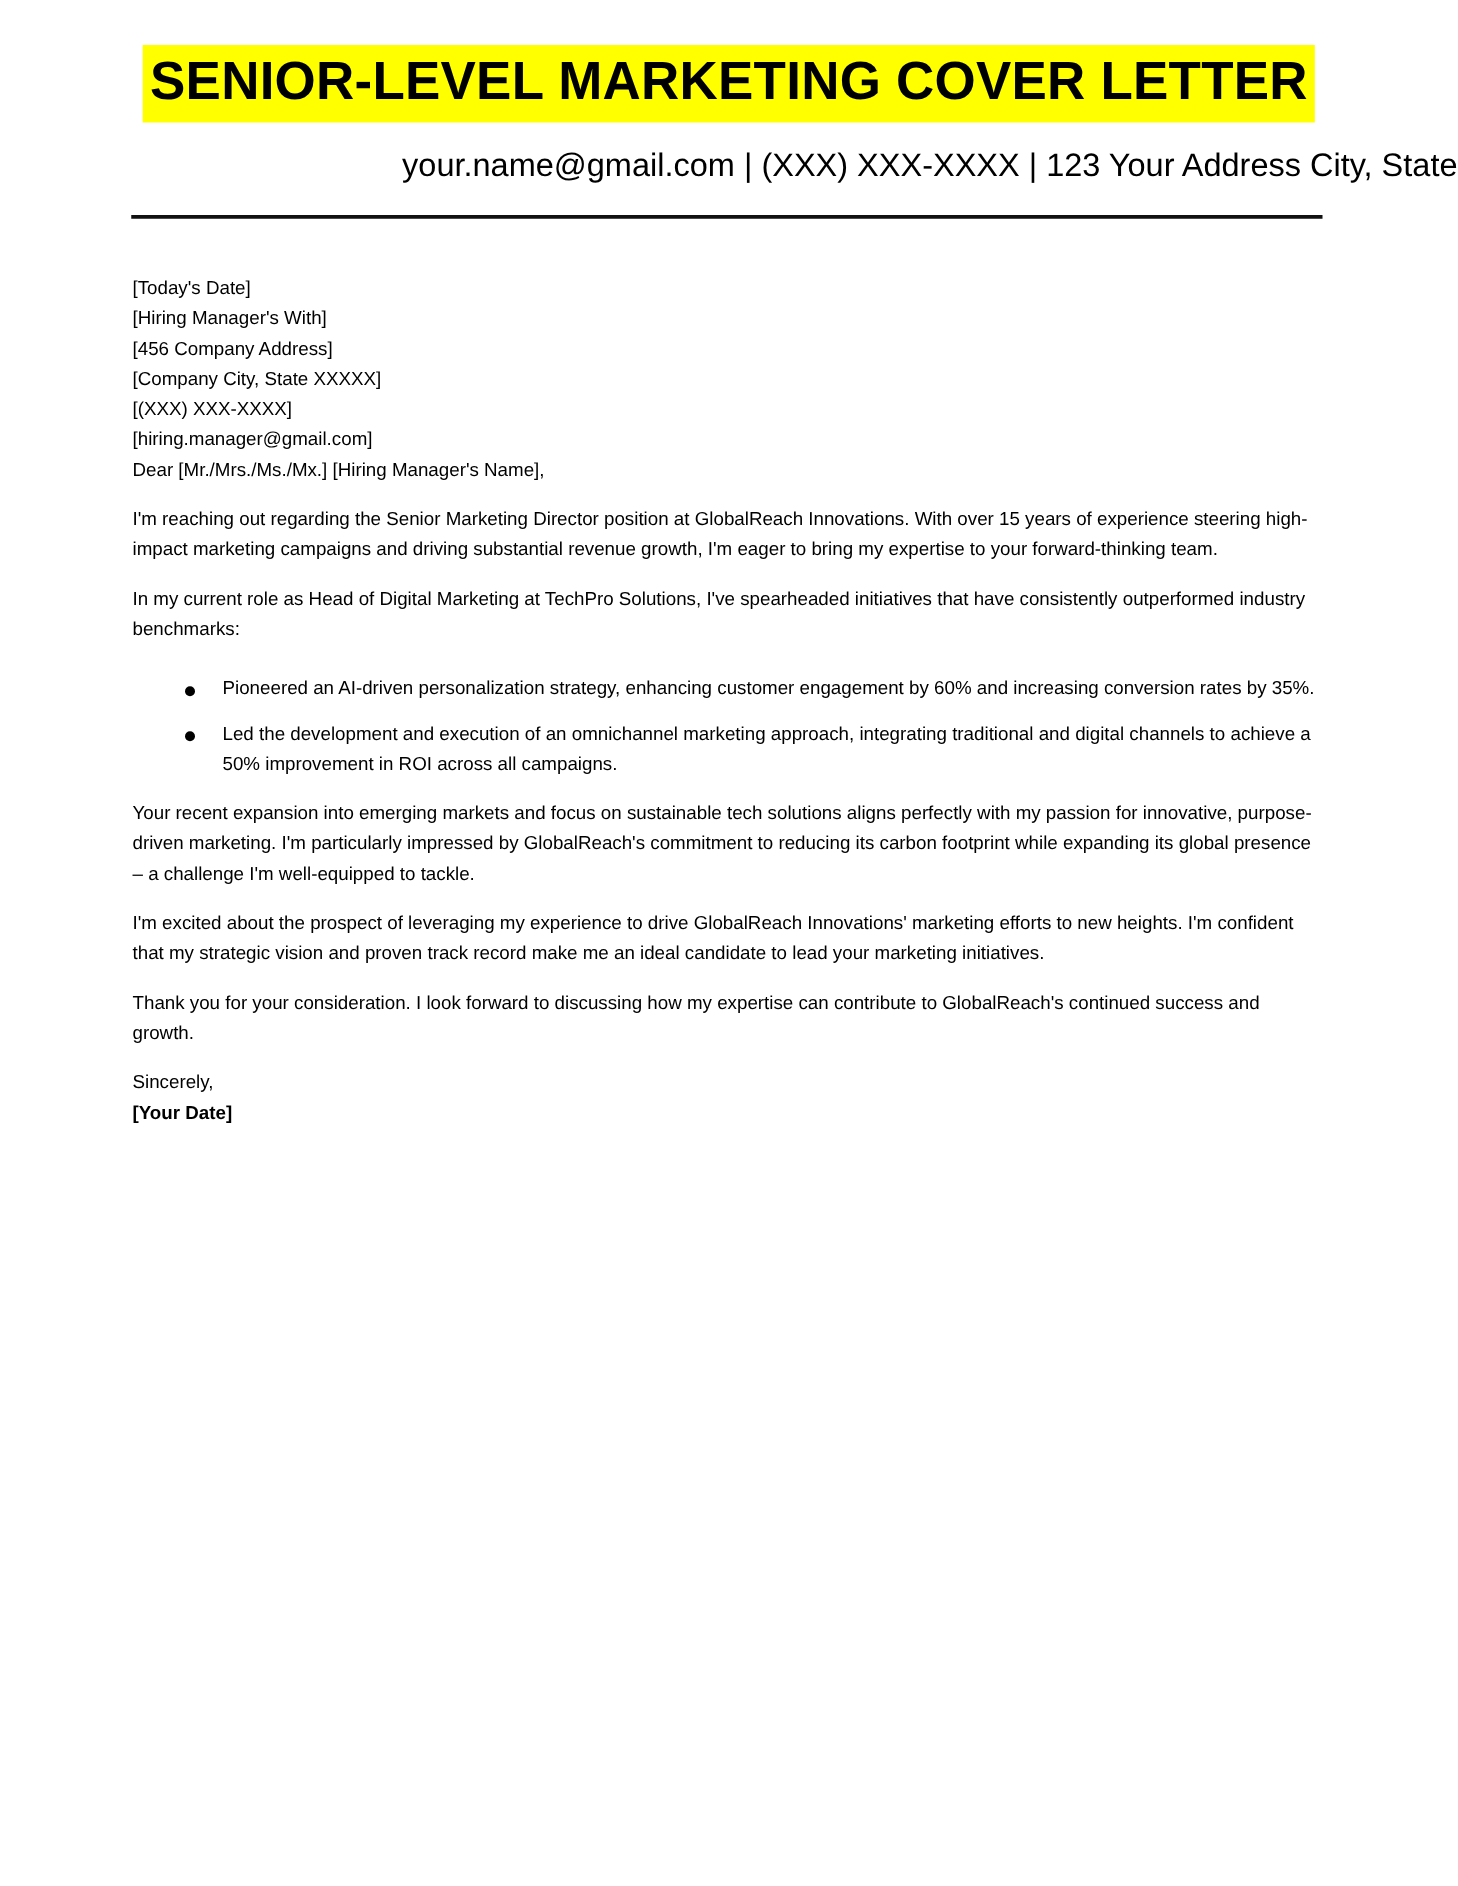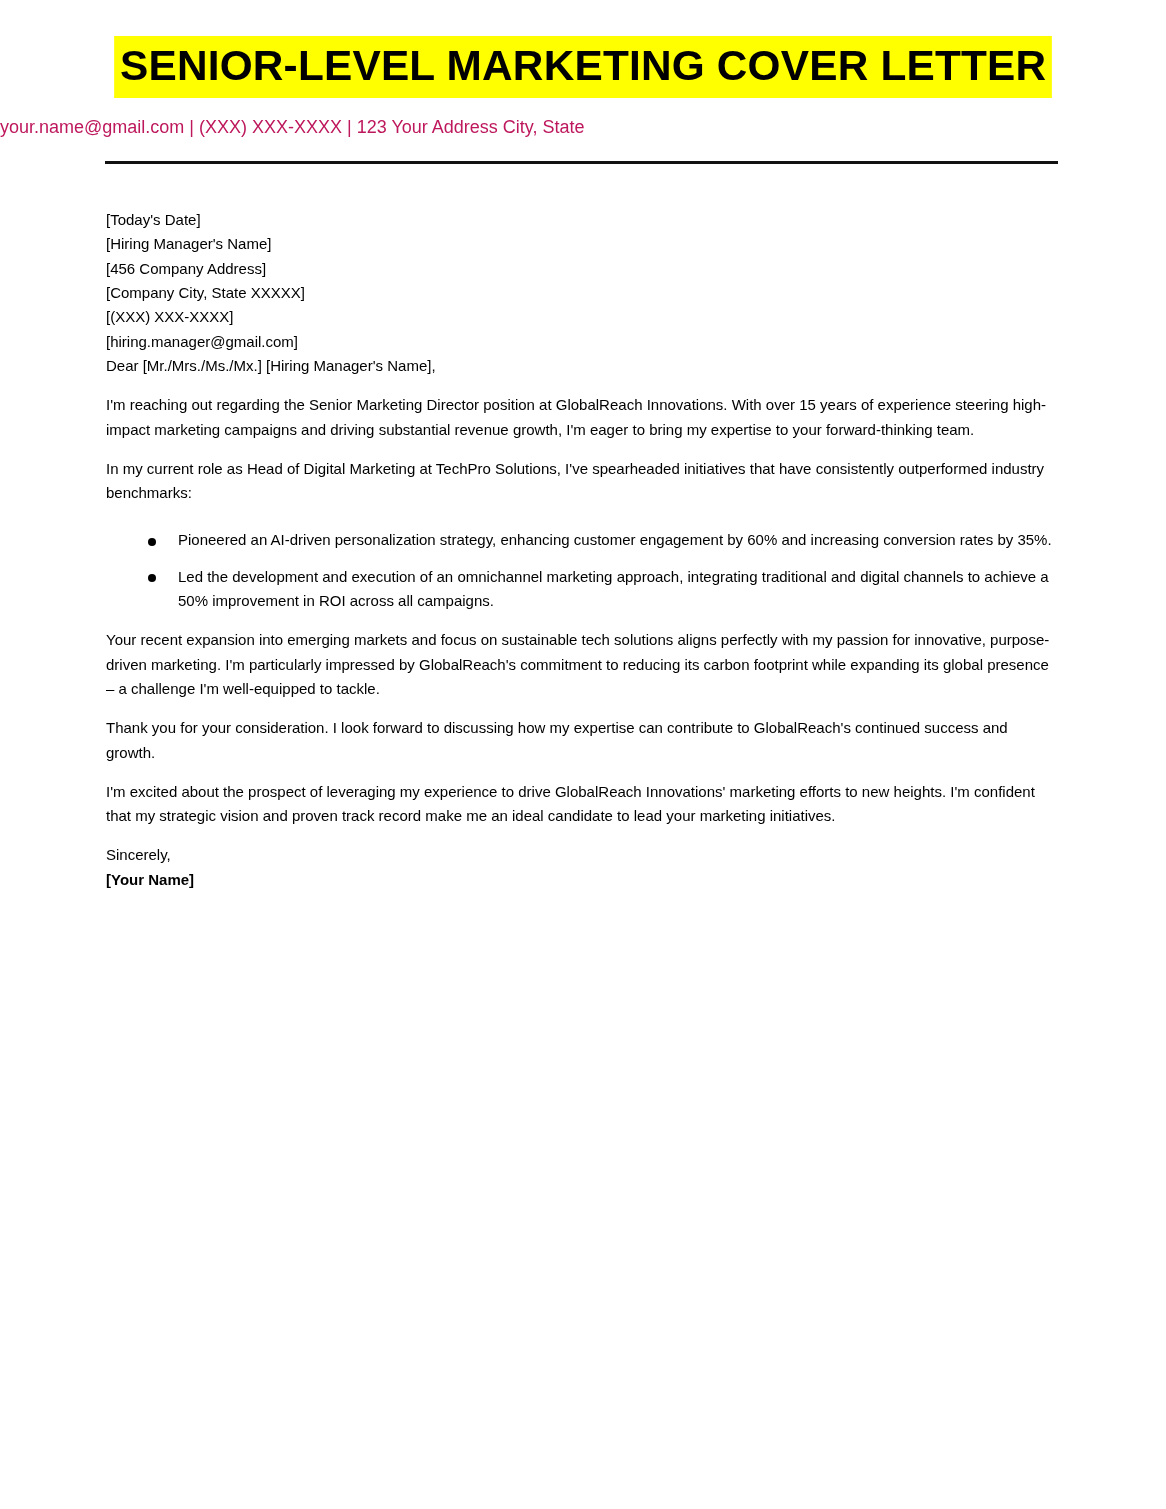--- a/index.html
+++ b/index.html
@@ -37,24 +37,24 @@
     line-height: 1.30;
     letter-spacing: 0.2px;
     color: #000000;
     background: #FFFF00;
     padding: 2px 6px 4px 6px;
     white-space: nowrap;
     transform: scaleX(0.985);
     transform-origin: center;
   }
   .contact-line {
-    text-align: left;
-    font-size: 18px;
+    text-align: right;
+    font-size: 26px;
     line-height: 1.35;
-    color: #be185d;
+    color: #000000;
     margin-top: 17px;
     white-space: nowrap;
   }
   .divider {
     margin: 22px 108px 0 105px;
     height: 0;
     border: 0;
     border-top: 3px solid #111111;
   }
 
@@ -129,21 +129,21 @@
     <div class="contact-line">your.name@gmail.com | (XXX) XXX-XXXX | 123 Your Address City, State</div>
 
     <div class="divider"></div>
   </div>
 
   <div class="letter-body">
 
     <div class="blk date-line">[Today's Date]</div>
 
     <div class="blk recipient">
-      <div>[Hiring Manager's Name]</div>
+      <div>[Hiring Manager's With]</div>
       <div>[456 Company Address]</div>
       <div>[Company City, State XXXXX]</div>
       <div>[(XXX) XXX-XXXX]</div>
       <div>[hiring.manager@gmail.com]</div>
     </div>
 
     <div class="blk salutation">Dear [Mr./Mrs./Ms./Mx.] [Hiring Manager's Name],</div>
 
     <p class="para">I'm reaching out regarding the Senior Marketing Director position at GlobalReach Innovations. With over 15 years of experience steering high-impact marketing campaigns and driving substantial revenue growth, I'm eager to bring my expertise to your forward-thinking team.</p>
 
@@ -155,22 +155,22 @@
         <span>Pioneered an AI-driven personalization strategy, enhancing customer engagement by 60% and increasing conversion rates by 35%.</span>
       </li>
       <li>
         <span class="bullet-dot"></span>
         <span>Led the development and execution of an omnichannel marketing approach, integrating traditional and digital channels to achieve a 50% improvement in ROI across all campaigns.</span>
       </li>
     </ul>
 
     <p class="para">Your recent expansion into emerging markets and focus on sustainable tech solutions aligns perfectly with my passion for innovative, purpose-driven marketing. I'm particularly impressed by GlobalReach's commitment to reducing its carbon footprint while expanding its global presence – a challenge I'm well-equipped to tackle.</p>
 
+    <p class="para">I'm excited about the prospect of leveraging my experience to drive GlobalReach Innovations' marketing efforts to new heights. I'm confident that my strategic vision and proven track record make me an ideal candidate to lead your marketing initiatives.</p>
+
     <p class="para">Thank you for your consideration. I look forward to discussing how my expertise can contribute to GlobalReach's continued success and growth.</p>
-
-    <p class="para">I'm excited about the prospect of leveraging my experience to drive GlobalReach Innovations' marketing efforts to new heights. I'm confident that my strategic vision and proven track record make me an ideal candidate to lead your marketing initiatives.</p>
 
     <div class="blk closing">Sincerely,</div>
 
-    <div class="blk signature">[Your Name]</div>
+    <div class="blk signature">[Your Date]</div>
 
   </div>
 </div>
 
 </body></html>

